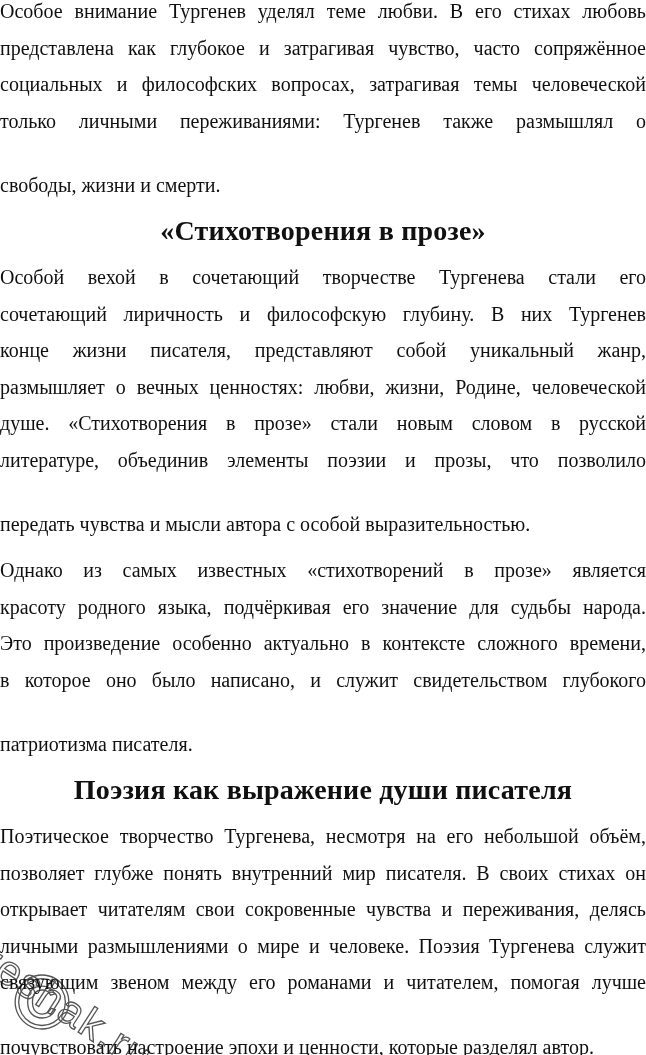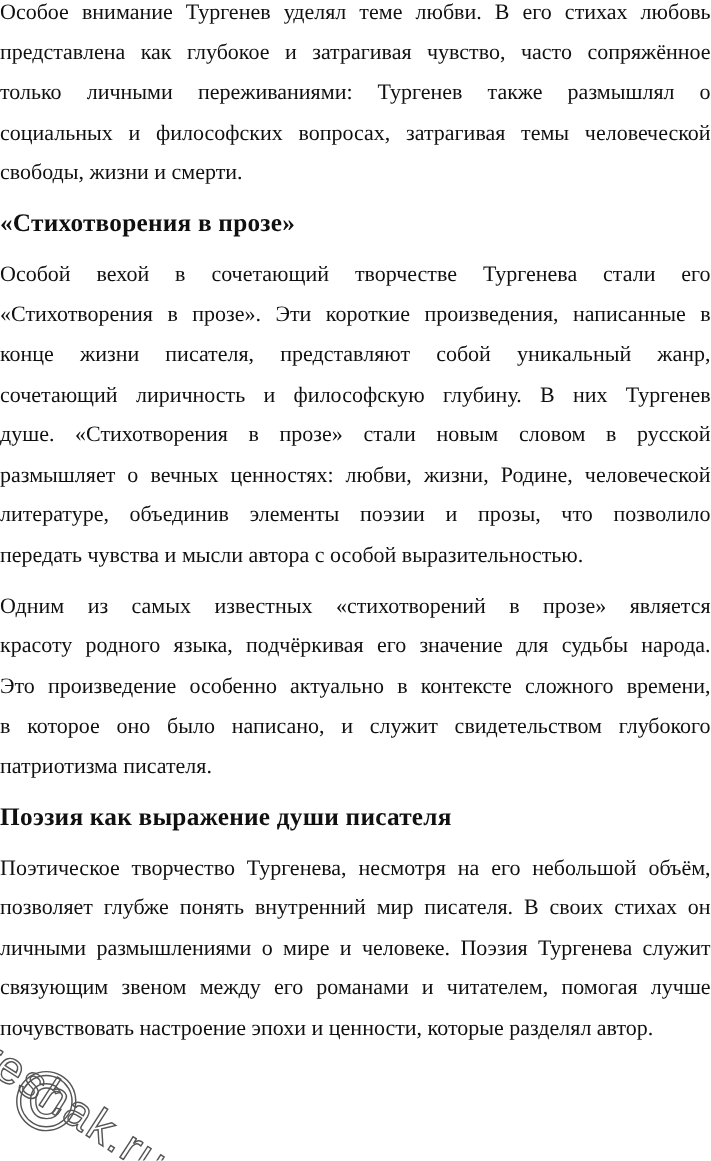--- a/index.html
+++ b/index.html
@@ -31,27 +31,28 @@
   }
   .line {
     font-size: 20px;
     line-height: 36.5px;
     text-align: justify;
     text-align-last: justify;
     white-space: normal;
   }
   .line-last {
     text-align-last: left;
+    margin-top: 28px;
   }
   .heading {
-    font-size: 23px;
+    font-size: 28px;
     font-weight: bold;
     line-height: 36.5px;
     letter-spacing: 0.2px;
-    text-align: left;
+    text-align: center;
   }
   .watermark {
     position: absolute;
     left: 0;
     top: 0;
     width: 100%;
     height: 100%;
     z-index: 0;
     pointer-events: none;
   }
@@ -87,44 +88,44 @@
 <div class="page">
   <div class="watermark">
     <span class="wm-copy">©</span>
     <span class="wm-text">reshak.ru</span>
   </div>
   <div class="content">
 
   <div class="block para">
         <div class="line">Особое внимание Тургенев уделял теме любви. В его стихах любовь</div>
         <div class="line">представлена как глубокое и затрагивая чувство, часто сопряжённое</div>
+        <div class="line">социальных и философских вопросах, затрагивая темы человеческой</div>
         <div class="line">только личными переживаниями: Тургенев также размышлял о</div>
-        <div class="line">социальных и философских вопросах, затрагивая темы человеческой</div>
         <div class="line line-last">свободы, жизни и смерти.</div>
       </div>
       <div class="block heading">«Стихотворения в прозе»</div>
       <div class="block para">
         <div class="line">Особой вехой в сочетающий творчестве Тургенева стали его</div>
-        <div class="line">«Стихотворения в прозе». Эти короткие произведения, написанные в</div>
+        <div class="line">сочетающий лиричность и философскую глубину. В них Тургенев</div>
         <div class="line">конце жизни писателя, представляют собой уникальный жанр,</div>
-        <div class="line">сочетающий лиричность и философскую глубину. В них Тургенев</div>
+        <div class="line">размышляет о вечных ценностях: любви, жизни, Родине, человеческой</div>
         <div class="line">душе. «Стихотворения в прозе» стали новым словом в русской</div>
-        <div class="line">размышляет о вечных ценностях: любви, жизни, Родине, человеческой</div>
         <div class="line">литературе, объединив элементы поэзии и прозы, что позволило</div>
         <div class="line line-last">передать чувства и мысли автора с особой выразительностью.</div>
       </div>
       <div class="block para">
-        <div class="line">Одним из самых известных «стихотворений в прозе» является</div>
+        <div class="line">Однако из самых известных «стихотворений в прозе» является</div>
         <div class="line">красоту родного языка, подчёркивая его значение для судьбы народа.</div>
         <div class="line">Это произведение особенно актуально в контексте сложного времени,</div>
         <div class="line">в которое оно было написано, и служит свидетельством глубокого</div>
         <div class="line line-last">патриотизма писателя.</div>
       </div>
       <div class="block heading">Поэзия как выражение души писателя</div>
       <div class="block para">
         <div class="line">Поэтическое творчество Тургенева, несмотря на его небольшой объём,</div>
         <div class="line">позволяет глубже понять внутренний мир писателя. В своих стихах он</div>
+        <div class="line">открывает читателям свои сокровенные чувства и переживания, делясь</div>
         <div class="line">личными размышлениями о мире и человеке. Поэзия Тургенева служит</div>
         <div class="line">связующим звеном между его романами и читателем, помогая лучше</div>
         <div class="line line-last">почувствовать настроение эпохи и ценности, которые разделял автор.</div>
       </div>
     </div>
 </div>
 
 </body></html>

